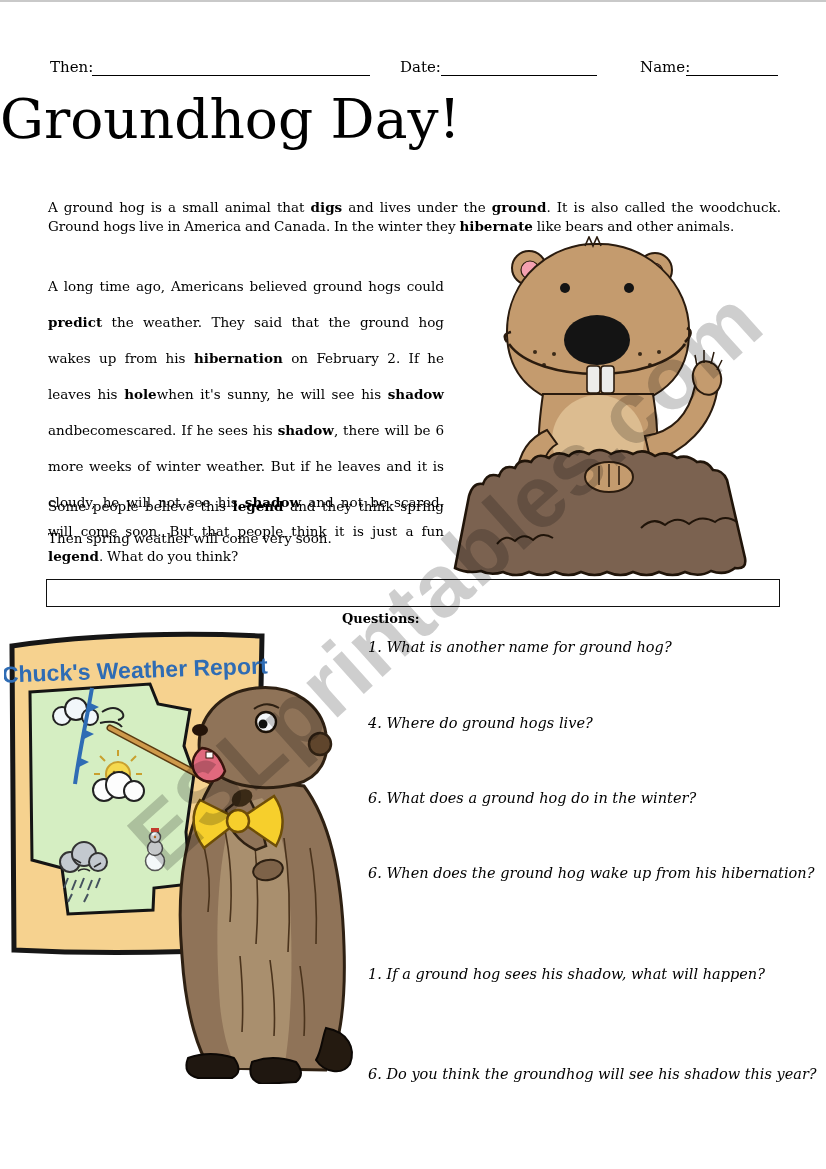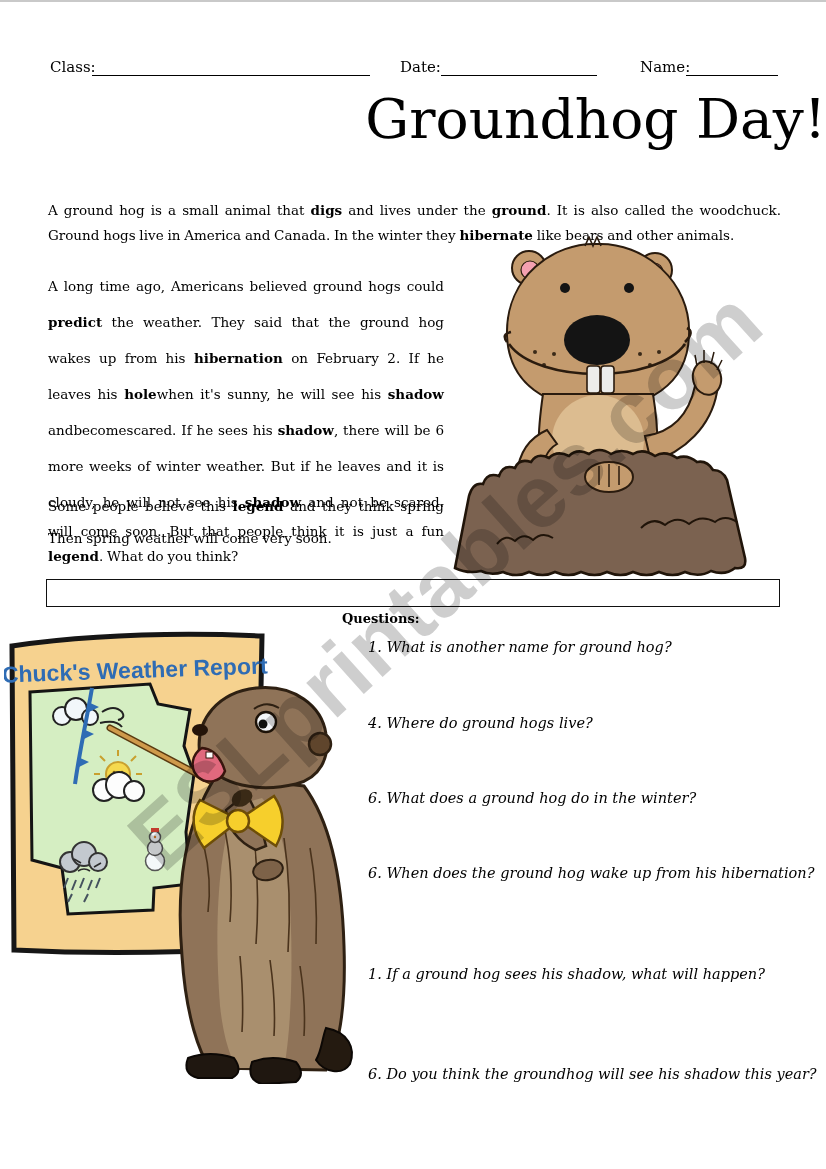--- a/index.html
+++ b/index.html
@@ -5,25 +5,25 @@
   html,body{margin:0;padding:0;}
   body{
     width:826px;height:1169px;position:relative;background:#ffffff;
     font-family:"DejaVu Serif", serif;color:#000;overflow:hidden;
   }
   .scan-top{position:absolute;left:0;top:0;width:826px;height:2px;background:#c9c9c9;}
   
   .hlabel{position:absolute;top:58px;font-size:15px;}
   .hline{position:absolute;top:56px;height:19px;border-bottom:1.4px solid #000;}
   
-  .title{position:absolute;left:0;top:86px;width:826px;text-align:right;
+  .title{position:absolute;left:0;top:86px;width:826px;text-align:left;
          font-size:55px;line-height:1.2;font-weight:400;}
   
   .para{position:absolute;text-align:justify;font-size:13.5px;word-spacing:-0.5px;}
-  .p1{left:48px;top:184px;width:733px;line-height:25px;}
+  .p1{left:48px;top:184px;width:733px;line-height:19px;}
   .p2{left:48px;top:254px;width:396px;line-height:36px;}
   .p3{left:48px;top:480px;width:396px;line-height:25px;}
   .para b{font-weight:700;}
   
   .answer-box{position:absolute;left:46px;top:579px;width:732px;height:26px;
               border:1.5px solid #111;background:#fff;}
   
   .q-label{position:absolute;left:342px;top:611px;font-size:13px;font-weight:700;}
   .q{position:absolute;left:368px;font-size:14.5px;white-space:nowrap;font-style:italic;}
   .q1{top:639px}.q2{top:715px}.q3{top:790px}.q4{top:865px}.q5{top:966px}.q6{top:1066px}
@@ -42,21 +42,21 @@
   svg text.board-title{
     font-family:"Liberation Sans", sans-serif;font-weight:700;font-size:23px;
     fill:#2f6cb4;
   }
 </style>
 </head>
 <body>
 
 <div class="scan-top"></div>
 
-<span class="hlabel" style="left:50px">Class:</span>
+<span class="hlabel" style="left:50px">Then:</span>
 <span class="hline" style="left:92px;width:278px"></span>
 <span class="hlabel" style="left:400px">Date:</span>
 <span class="hline" style="left:441px;width:156px"></span>
 <span class="hlabel" style="left:640px">Name:</span>
 <span class="hline" style="left:686px;width:92px"></span>
 
 <div class="title">Groundhog Day!</div>
 
 <p class="para p1"><span>A ground hog is a small animal that </span><b>digs</b><span> and lives under the </span><b>ground</b><span>. It is also called the woodchuck. Ground hogs live in America and Canada. In the winter they </span><b>hibernate</b><span> like bears and other animals.</span></p>
 <p class="para p2"><span>A long time ago, Americans believed ground hogs could </span><b>predict</b><span> the weather. They said that the ground hog wakes up from his </span><b>hibernation</b><span> on February 2. If he leaves his </span><b>hole</b><span>when it's sunny, he will see his </span><b>shadow</b><span> andbecomescared. If he sees his </span><b>shadow</b><span>, there will be 6 more weeks of winter weather. But if he leaves and it is cloudy, he will not see his </span><b>shadow</b><span> and not be scared. Then spring weather will come very soon.</span></p>

